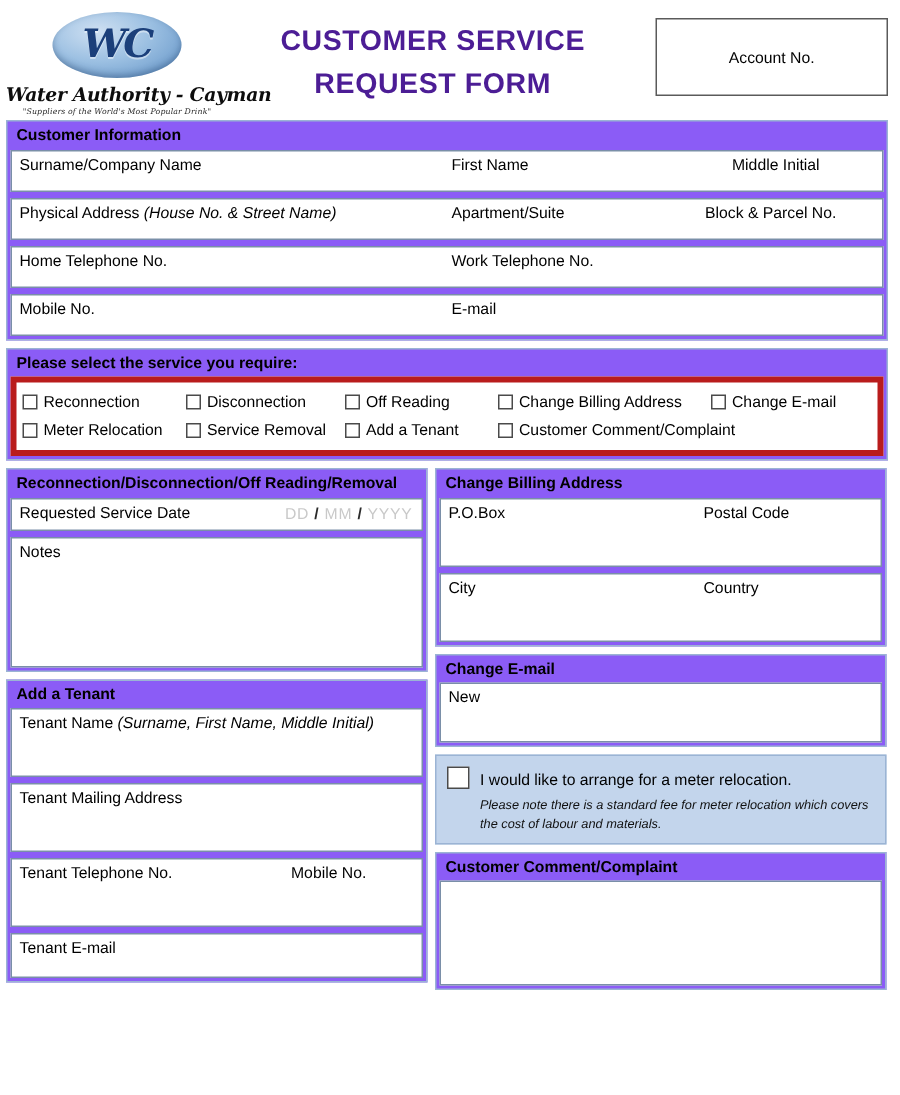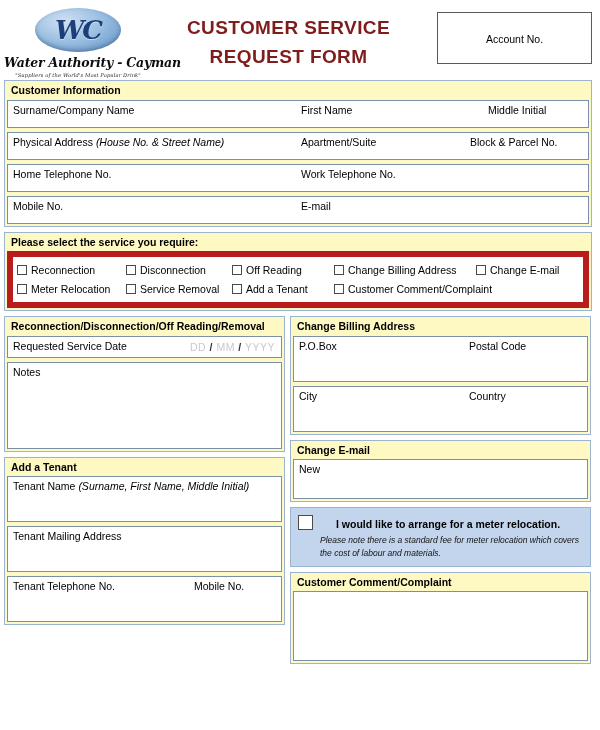--- a/index.html
+++ b/index.html
@@ -82,21 +82,21 @@
 
   .title-block {
     flex: 1 1 auto;
     text-align: center;
     padding-top: 7px;
     padding-right: 12px;
   }
   .title-line {
     font-size: 19px;
     font-weight: bold;
-    color: #7f1d1d;
+    color: #4c1d95;
     letter-spacing: .4px;
     line-height: 1.55;
   }
 
   .account-box {
     width: 155px;
     flex: 0 0 155px;
     height: 52px;
     margin-top: 6px;
     border: 1px solid #5a5a5a;
@@ -105,21 +105,21 @@
     padding-top: 20px;
     text-align: center;
   }
   .account-box .lbl {
     font-size: 10.5px;
     color: #000;
   }
 
   
   .panel {
-    background: #fef9c3;
+    background: #8b5cf6;
     border: 1px solid #9bb4d4;
     box-sizing: border-box;
     padding: 2px;
     margin-bottom: 5px;
   }
   .panel-title {
     font-size: 10.5px;
     font-weight: bold;
     color: #000;
     padding: 2px 2px 3px 4px;
@@ -145,21 +145,21 @@
   
   .cust-info .field { height: 28px; }
   .col-a { left: 5px; }
   .col-b { left: 293px; }
   .col-c { left: 480px; }
   .col-c2 { left: 462px; }
 
   
   .services-field {
     background: #fff;
-    border: 6px solid #b91c1c;
+    border: 4px solid #b91c1c;
     padding: 3px 4px 4px 4px;
     box-sizing: border-box;
   }
   .svc-row {
     display: flex;
     align-items: center;
     height: 19px;
   }
   .svc {
     display: flex;
@@ -224,23 +224,22 @@
     border: 1px solid #4a4a4a;
     background: #fff;
     flex: 0 0 15px;
     margin-right: 7px;
     margin-top: 1px;
     box-sizing: border-box;
   }
   .relocate-text { flex: 1 1 auto; }
   .relocate-head {
     font-size: 10.5px;
-    font-weight: bold;
+    font-weight: normal;
     line-height: 1.2;
-    margin-left: 16px;
   }
   .relocate-note {
     font-size: 8.5px;
     font-style: italic;
     line-height: 1.5;
     margin-top: 2px;
     color: #111;
   }
 </style>
 </head>
@@ -368,20 +367,23 @@
 
         <div class="field tenant-addr-field">
           <span class="lbl col-a">Tenant Mailing Address</span>
         </div>
 
         <div class="field tenant-tel-field">
           <span class="lbl col-a">Tenant Telephone No.</span>
           <span class="lbl mobile-col">Mobile No.</span>
         </div>
 
+        <div class="field tenant-email-field">
+          <span class="lbl col-a">Tenant E-mail</span>
+        </div>
       </div>
     </div>
 
     <div class="col-right">
 
       <div class="panel">
         <div class="panel-title">Change Billing Address</div>
 
         <div class="field rb-field">
           <span class="lbl" style="left:5px">P.O.Box</span>

